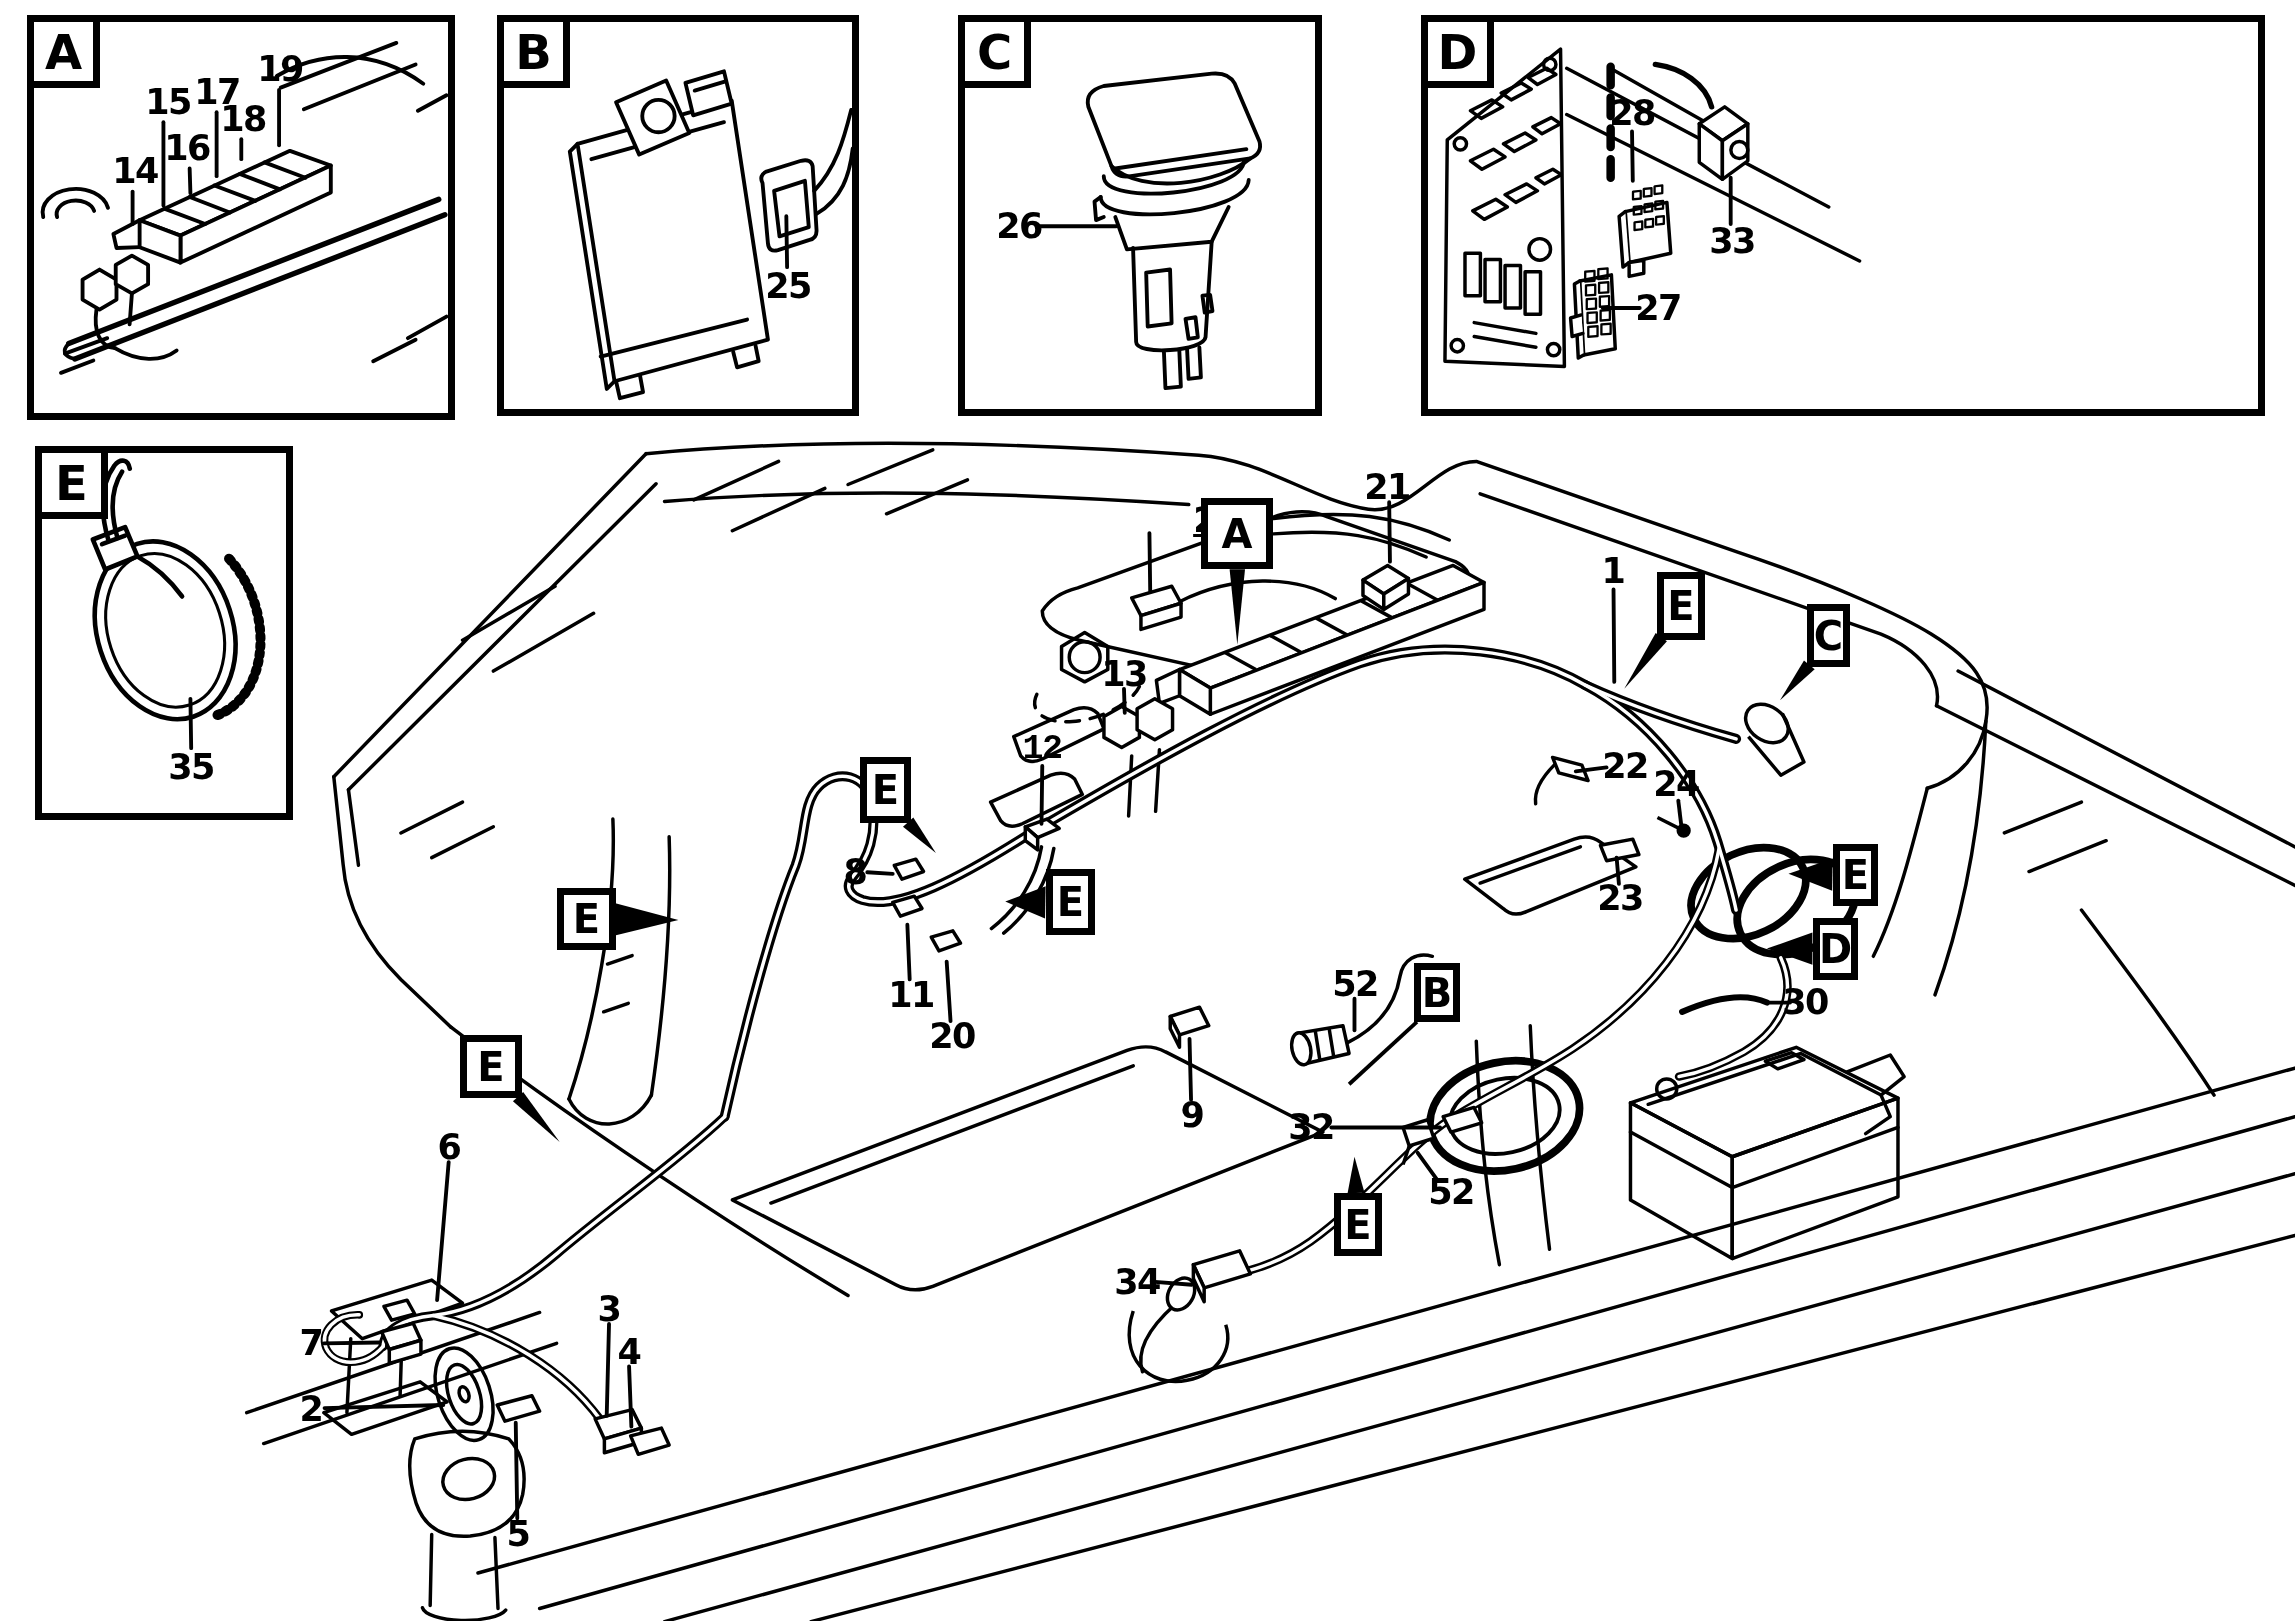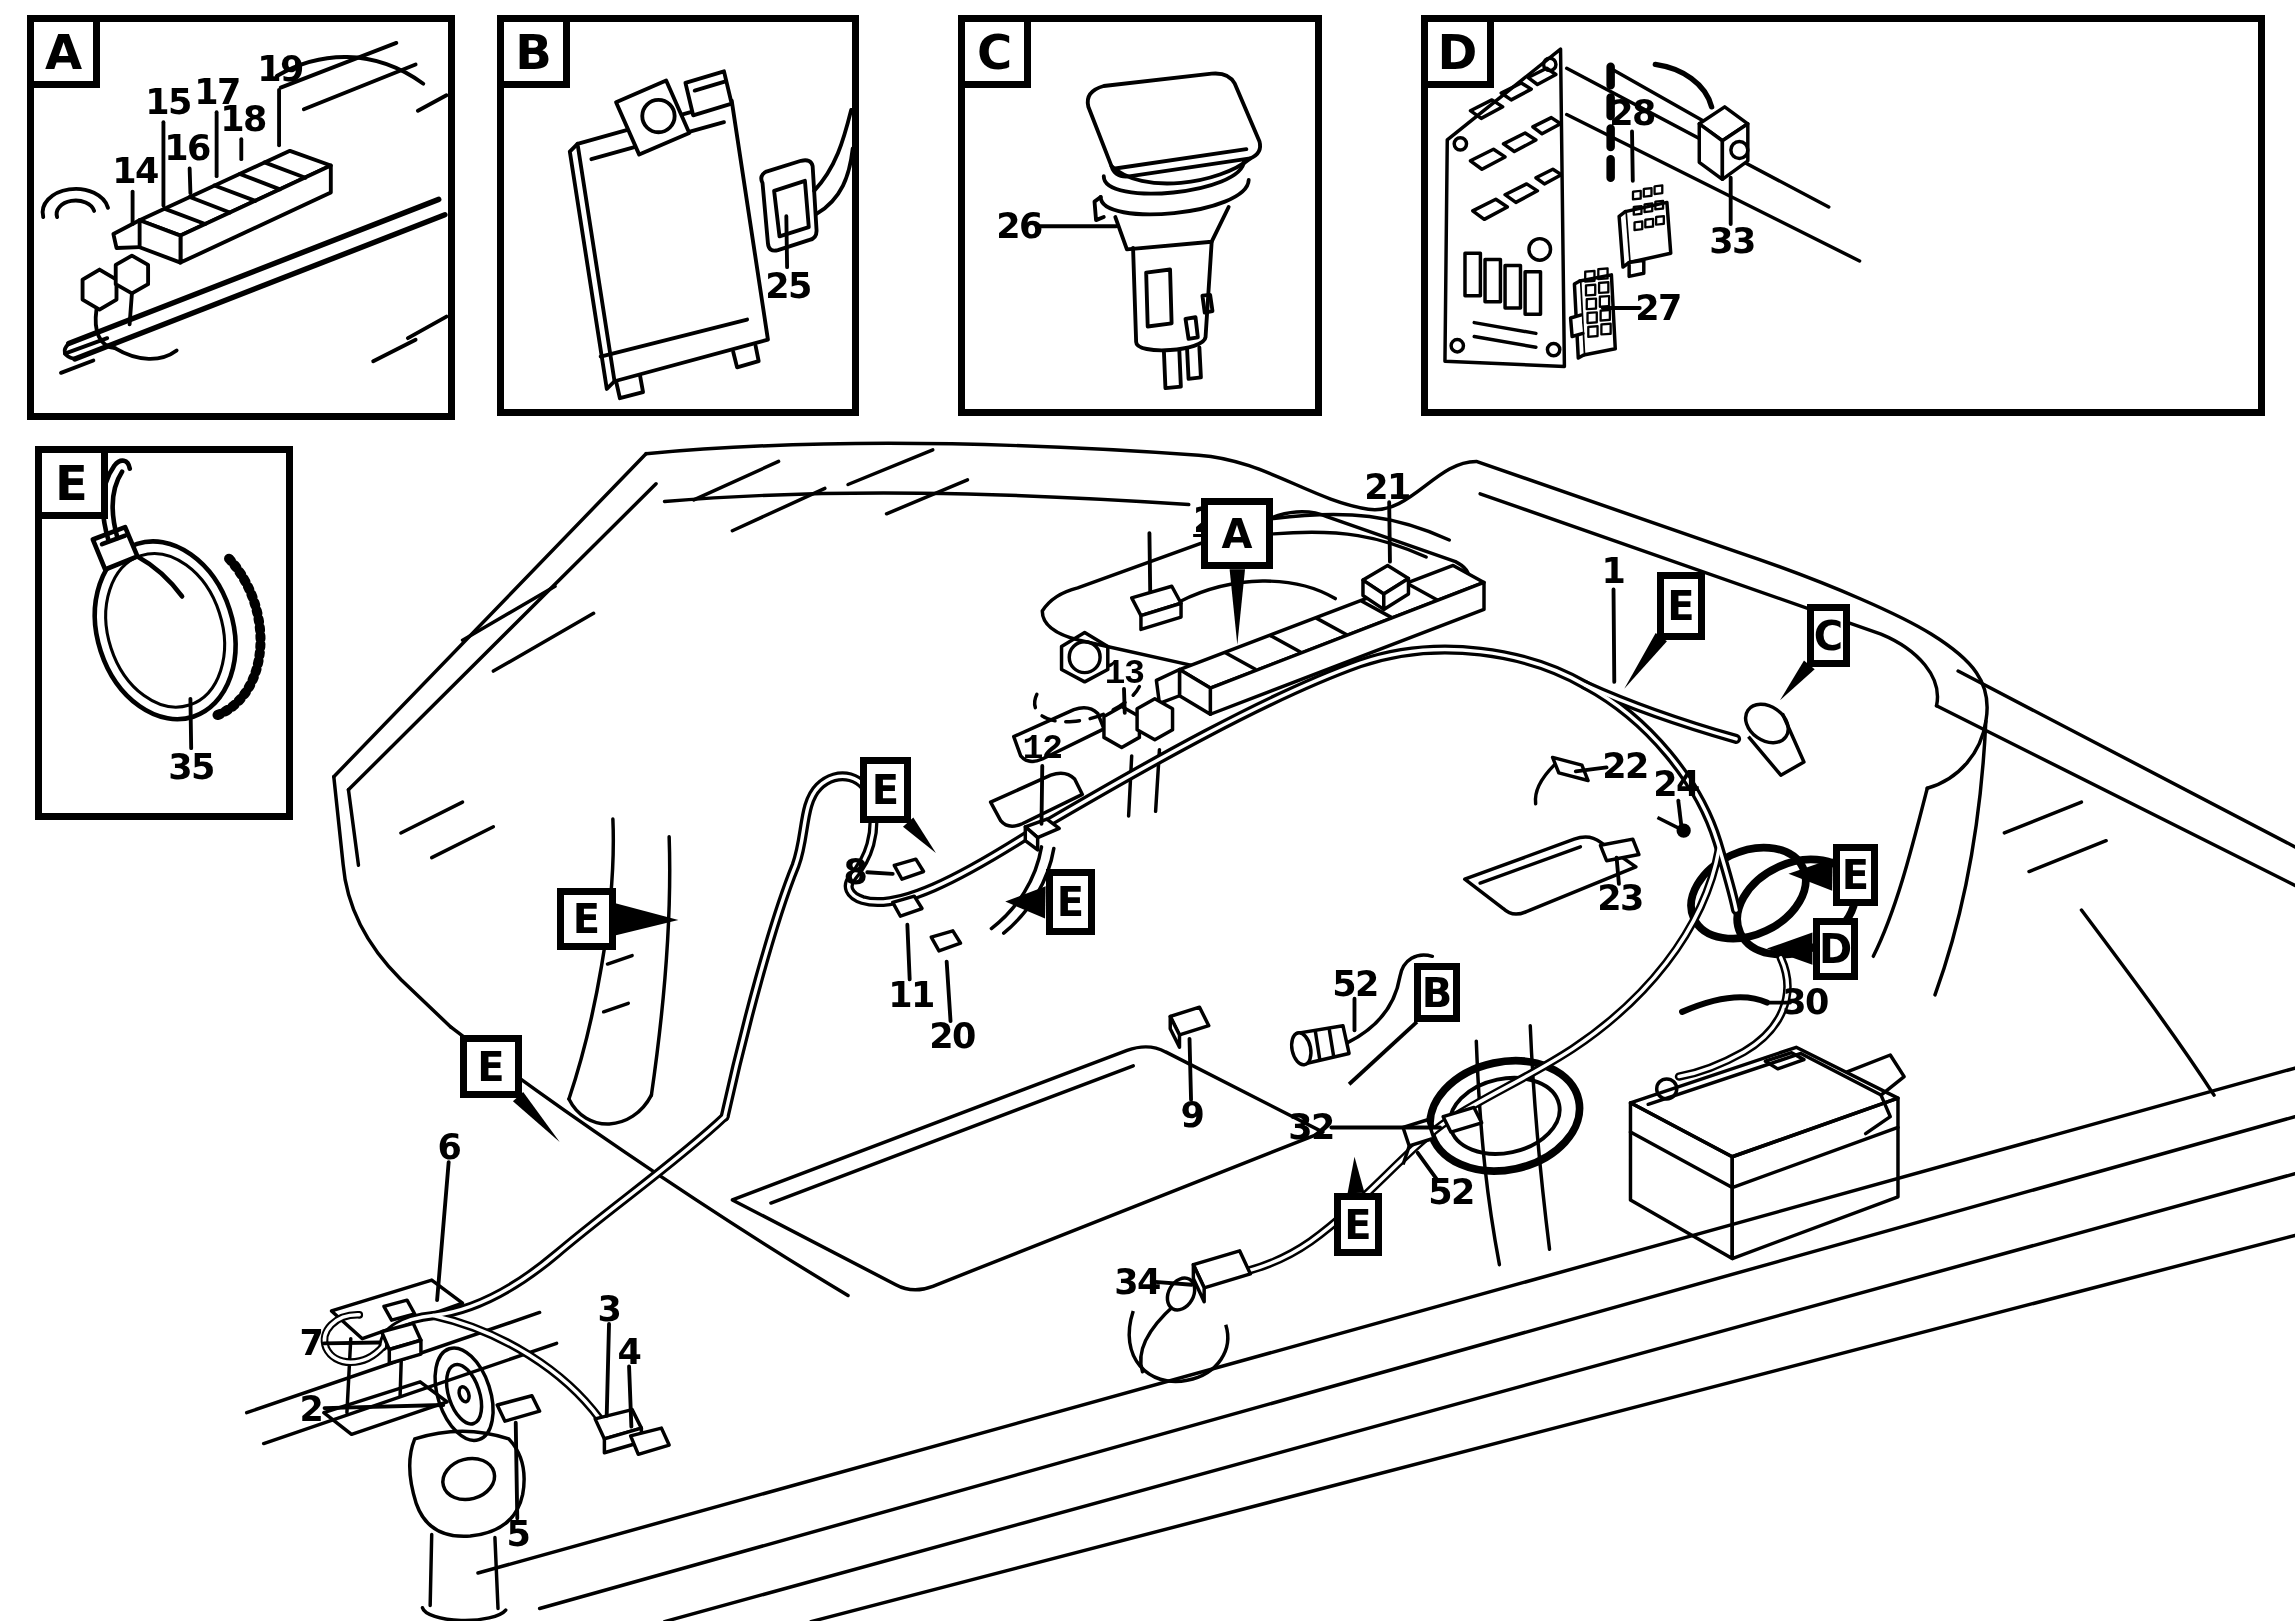--- a/index.html
+++ b/index.html
@@ -453,21 +453,21 @@
     <div class="num" style="left: 609px; top: 1309px;">3</div>
     <div class="num" style="left: 629px; top: 1352px;">4</div>
     <div class="num" style="left: 518px; top: 1534px;">5</div>
     <div class="num" style="left: 449px; top: 1147px;">6</div>
     <div class="num" style="left: 311px; top: 1343px;">7</div>
     <div class="num" style="left: 855px; top: 872px;">8</div>
     <div class="num" style="left: 1192px; top: 1115px;">9</div>
     <div class="num" style="left: 952px; top: 1036px;">20</div>
     <div class="num" style="left: 911px; top: 995px;">11</div>
     <div class="num" style="left: 1042px; top: 749px; font-family: Liberation Mono, monospace;">12</div>
-    <div class="num" style="left: 1124px; top: 674px; font-family: Liberation Mono, monospace;">13</div>
+    <div class="num" style="left: 1124px; top: 674px;">13</div>
     <div class="num" style="left: 1216px; top: 520px; text-decoration: underline;">20</div>
     <div class="num" style="left: 1387px; top: 487px;">21</div>
     <div class="num" style="left: 1625px; top: 766px;">22</div>
     <div class="num" style="left: 1620px; top: 898px;">23</div>
     <div class="num" style="left: 1676px; top: 784px;">24</div>
     <div class="num" style="left: 1355px; top: 984px;">52</div>
     <div class="num" style="left: 1805px; top: 1002px;">30</div>
     <div class="num" style="left: 1451px; top: 1192px;">52</div>
     <div class="num" style="left: 1311px; top: 1127px;">32</div>
     <div class="num" style="left: 1137px; top: 1282px;">34</div>

